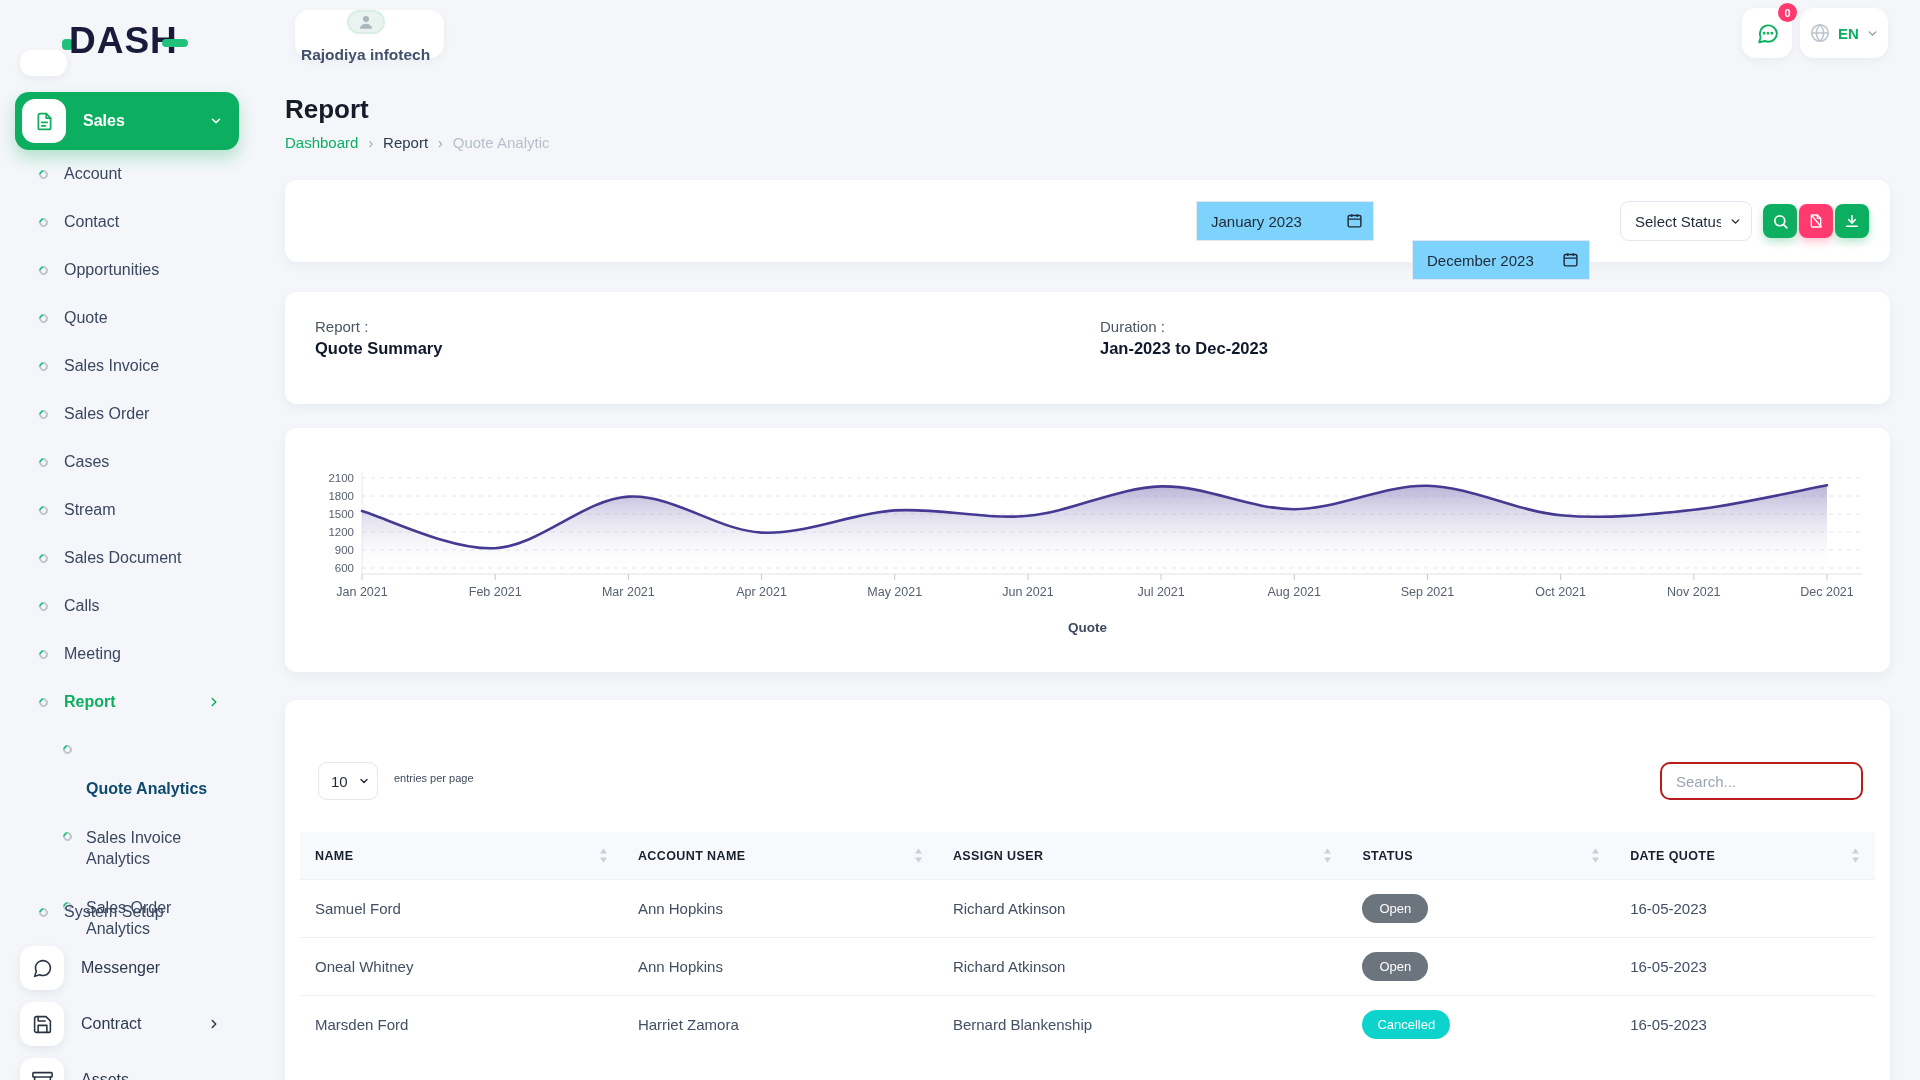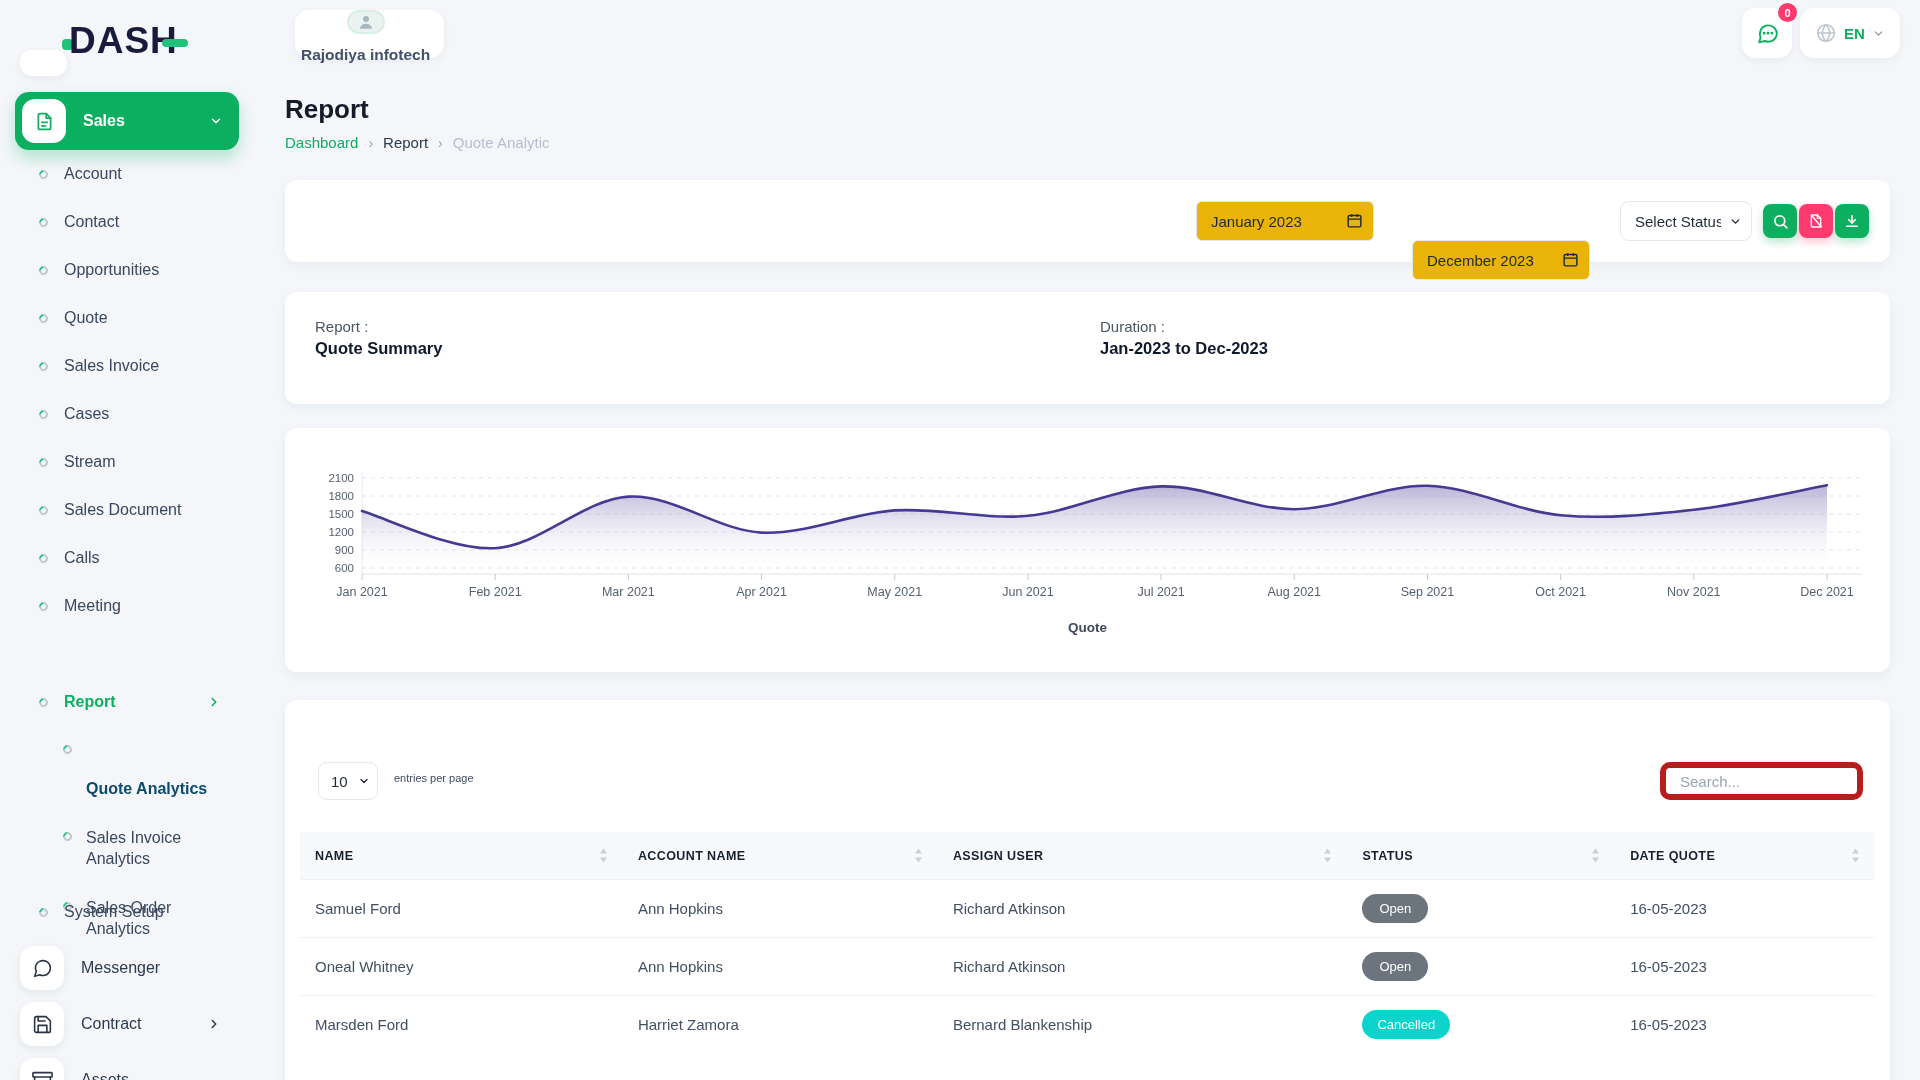--- a/index.html
+++ b/index.html
@@ -55,36 +55,36 @@
   
   .company-pill {
     left:295px; top:10px; height:48px;
     background:#fff; border-radius:14px; box-shadow:0 3px 8px rgba(29,45,72,.05);
     display:flex; align-items:center; padding:0 14px 0 6px; gap:12px; cursor:pointer;flex-direction:column;
   }
   .avatar { width:38px; height:38px; border-radius:12px; background:#eaf3ef; border:2px solid #d9efe4; display:flex; align-items:center; justify-content:center; }
   .company-name { font-size:15.5px; font-weight:600; color:#41506b; }
   .msg-btn { left:1742px; top:8px; width:50px; height:50px; background:#fff; border-radius:14px; box-shadow:0 3px 8px rgba(29,45,72,.05); display:flex; align-items:center; justify-content:center; cursor:pointer; }
   .msg-badge { position:absolute; top:-5px; right:-5px; min-width:19px; height:19px; border-radius:10px; background:#FF3A6E; color:#fff; font-size:11px; font-weight:700; display:flex; align-items:center; justify-content:center; padding:0 5px; }
-  .lang-pill { left:1800px; top:8px; width:100px; height:50px; background:#fff; border-radius:14px; box-shadow:0 3px 8px rgba(29,45,72,.05); display:flex; align-items:center; justify-content:center; gap:7px; cursor:pointer; }
+  .lang-pill { left:1800px; top:8px; width:88px; height:50px; background:#fff; border-radius:14px; box-shadow:0 3px 8px rgba(29,45,72,.05); display:flex; align-items:center; justify-content:center; gap:7px; cursor:pointer; }
   .lang-label { font-size:15px; font-weight:700; color:#0CAF60; }
   
   .page-title { left:285px; top:94px; font-size:26px; font-weight:700; color:#141b29; }
   .breadcrumb { left:285px; top:134px; display:flex; align-items:center; gap:10px; font-size:15px; }
   .breadcrumb .bc-link { color:#0CAF60; cursor:pointer; }
   .breadcrumb .bc-mid { color:#2c3a4d; cursor:pointer; }
   .breadcrumb .bc-cur { color:#b7bfca; }
   .breadcrumb .bc-sep { color:#9aa4b0; font-size:14px; }
   
   .filter-card { left:285px; top:180px; width:1605px; height:82px; }
   .date-wrap { position:absolute; top:21px; height:40px; }
   .date-wrap input {
-    width:100%; height:100%; border:1px solid #e3e8ef; border-radius:6px;
+    width:100%; height:100%; border:1px solid #e3e8ef; border-radius:1px;
     padding:0 38px 0 14px; font-size:15px; color:#1f2937; outline:none;
-    font-family:"Liberation Sans",sans-serif; background:#eab308;
+    font-family:"Liberation Sans",sans-serif; background:#7dd3fc;
   }
   .date-wrap svg { position:absolute; right:11px; top:11px; pointer-events:none; }
   .select-wrap { position:absolute; top:21px; height:40px; }
   .select-wrap select {
     width:100%; height:100%; appearance:none; -webkit-appearance:none;
     border:1px solid #e3e8ef; border-radius:9px; background:#fff;
     padding:0 30px 0 14px; font-size:15px; color:#1f2937; outline:none; cursor:pointer;
     font-family:"Liberation Sans",sans-serif;
   }
   .select-wrap svg { position:absolute; right:10px; top:14px; pointer-events:none; }
@@ -104,21 +104,21 @@
   .entries-wrap select {
     width:100%; height:100%; appearance:none; -webkit-appearance:none;
     border:1px solid #e3e8ef; border-radius:9px; background:#fff;
     padding:0 8px 0 12px; font-size:15px; color:#1f2937; outline:none; cursor:pointer;
     font-family:"Liberation Sans",sans-serif;
   }
   .entries-wrap svg { position:absolute; right:8px; top:13px; pointer-events:none; }
   .entries-label { position:absolute; left:109px; top:72px; font-size:11px; color:#3f4b5c; }
   .search-input {
     position:absolute; left:1375px; top:62px; width:203px; height:38px;
-    border:6px solid #b91c1c; border-radius:10px; padding:0 14px; font-size:15px;
+    border:2px solid #b91c1c; border-radius:10px; padding:0 14px; font-size:15px;
     color:#1f2937; outline:none; font-family:"Liberation Sans",sans-serif; background:#fff;
   }
   .search-input::placeholder { color:#9aa4b2; }
   .data-table { position:absolute; left:15px; top:132px; width:1575px; border-collapse:collapse; }
   .data-table th {
     background:#f7f9fc; font-size:12.5px; font-weight:700; color:#18202e;
     letter-spacing:.4px; text-align:left; padding:16px 15px; cursor:pointer;
   }
   .th-inner { display:flex; align-items:center; justify-content:space-between; }
   .data-table td { font-size:15px; color:#424f63; padding:0 15px; height:58px; border-top:1px solid #eef1f5; }
@@ -164,20 +164,24 @@
       <span class="bullet"></span>
       <span class="label">Opportunities</span>
     </div>
     <div class="side-item">
       <span class="bullet"></span>
       <span class="label">Quote</span>
     </div>
     <div class="side-item">
       <span class="bullet"></span>
       <span class="label">Sales Invoice</span>
+    </div>
+    <div class="side-item">
+      <span class="bullet"></span>
+      <span class="label">Sales Order</span>
     </div>
     <div class="side-item">
       <span class="bullet"></span>
       <span class="label">Cases</span>
     </div>
     <div class="side-item">
       <span class="bullet"></span>
       <span class="label">Stream</span>
     </div>
     <div class="side-item">

